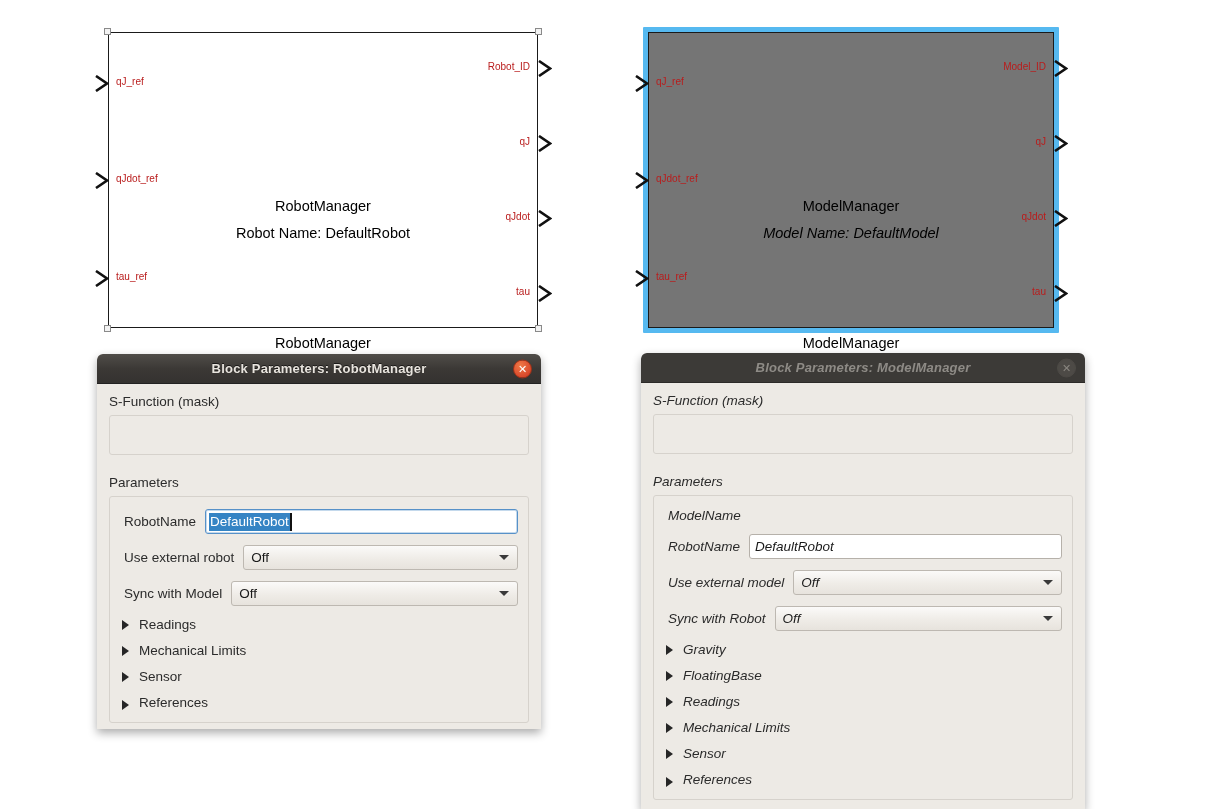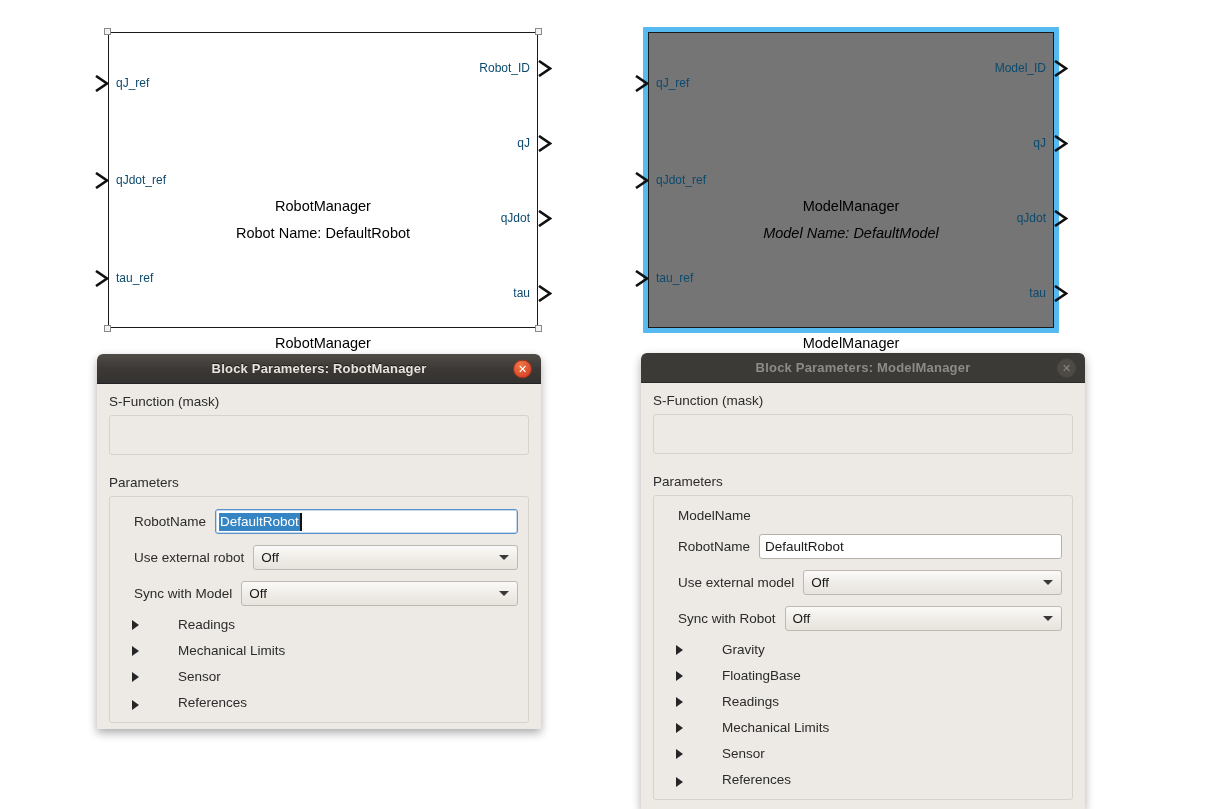--- a/index.html
+++ b/index.html
@@ -27,21 +27,21 @@
   }
   .block-sub{
     position:absolute;width:100%;text-align:center;
     font-size:14.5px;color:#000;
   }
   .block-caption{
     position:absolute;width:100%;text-align:center;
     font-size:14.5px;color:#000;
   }
   
-  .port-label{position:absolute;font-size:12px;color:#0c4a6e;white-space:nowrap;}
+  .port-label{position:absolute;font-size:10px;color:#b91c1c;white-space:nowrap;}
   .port-in{left:8px;}
   .port-out{right:8px;text-align:right;}
   
   .port-arrow{position:absolute;width:14px;height:17px;}
   .port-arrow svg{display:block;}
   
   .handle{
     position:absolute;width:7px;height:7px;background:#f2f2f2;
     border:1px solid #8a8a8a;box-sizing:border-box;
   }
@@ -87,21 +87,21 @@
   }
 
   .dlg-body{padding:8px 12px 0 12px;box-sizing:border-box;}
   .sfunc-label{font-size:13.5px;color:#2b2b2b;margin:2px 0 6px 0;}
   .desc-box{
     height:38px;background:#EDEAE5;border:1px solid #D6D2CC;border-radius:3px;
   }
   .params-label{font-size:13.5px;color:#2b2b2b;margin:20px 0 6px 0;}
   .params-box{
     border:1px solid #D6D2CC;border-radius:3px;background:#EDEAE5;
-    padding:12px 10px 12px 16px;box-sizing:border-box;
+    padding:12px 10px 12px 6px;box-sizing:border-box;
   }
 
   .row{display:flex;align-items:center;margin-bottom:11px;}
   .row:last-child{margin-bottom:0;}
   .row-label{
     font-size:13.5px;color:#2b2b2b;white-space:nowrap;margin-left:8px;margin-right:9px;
   }
   .text-field{
     flex:1;height:25px;box-sizing:border-box;background:#ffffff;
     border:1px solid #B6B1AA;border-radius:3px;
@@ -127,21 +127,21 @@
     border-top:5px solid #3a3a3a;
   }
 
   .tree-row{display:flex;align-items:center;margin:0 0 11px 2px;}
   .tree-row:last-child{margin-bottom:0;align-items:flex-end;}
   .tri{
     width:0;height:0;margin-right:10px;margin-left:4px;
     border-top:5px solid transparent;border-bottom:5px solid transparent;
     border-left:7px solid #262626;
   }
-  .tree-label{font-size:13.5px;color:#2b2b2b;margin-left:29px;}
+  .tree-label{font-size:13.5px;color:#2b2b2b;}
 
   .btn-row{
     display:flex;justify-content:center;gap:11px;
     padding:14px 0 12px 0;
   }
   .btn{
     min-width:83px;height:27px;box-sizing:border-box;
     background:linear-gradient(to bottom,#FCFBFA 0%,#F2EFEB 52%,#E6E2DB 100%);
     border:1px solid #B9B4AD;border-radius:3px;
     display:flex;align-items:center;justify-content:center;
@@ -339,21 +339,21 @@
 
       <div class="btn-row">
         <span class="btn default">K</span>
         <span class="btn">ancel</span>
         <span class="btn">elp</span>
         <span class="btn disabled">pply</span>
       </div>
     </div>
   </div>
 
-  <div class="dialog" style="left:641px;top:353px;width:444px;height:456px;">
+  <div class="dialog" style="left:641px;top:353px;width:444px;height:456px;font-style:italic;">
     <div class="titlebar inactive">
       <span class="title-text">Block Parameters: ModelManager</span>
       <span class="close-btn inactive">✕</span>
     </div>
     <div class="dlg-body">
       <div class="sfunc-label">S-Function (mask)</div>
       <div class="desc-box"></div>
       <div class="params-label">Parameters</div>
       <div class="params-box">
 

